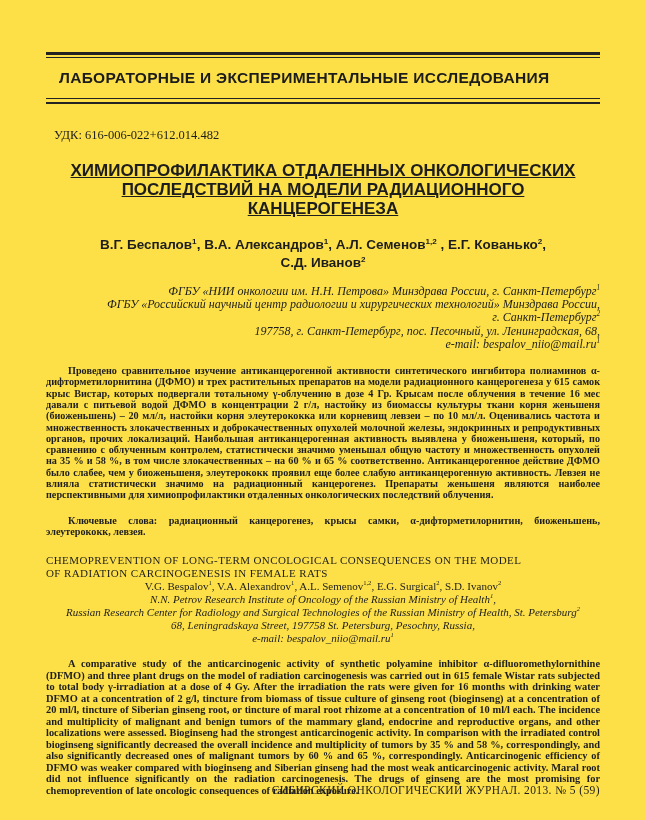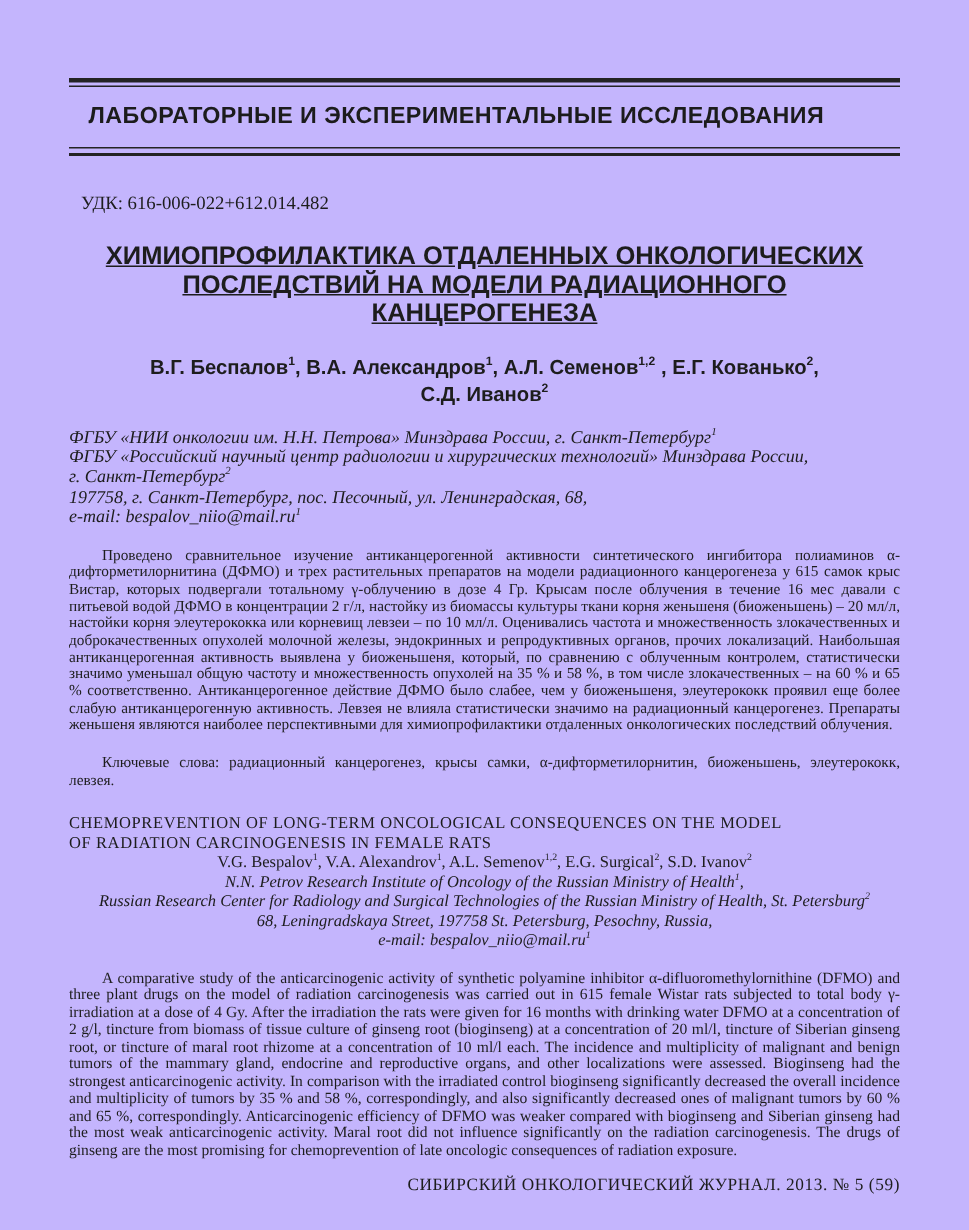--- a/index.html
+++ b/index.html
@@ -1,17 +1,17 @@
 <!DOCTYPE html>
 <html><head>
 <meta charset="utf-8">
 <style>
   html,body{margin:0;padding:0;background:#e9e9e9;}
   .page{
-    width:646px;height:820px;position:relative;background:#c4b5fd;
+    width:646px;height:820px;position:relative;background:#fde047;
     font-family:"Liberation Serif",serif;color:#1d1d1d;overflow:hidden;
     margin:0 auto;
   }
   .content{position:absolute;left:46px;top:0;width:554px;}
 
   
   .banner{margin-top:52px;}
   .rule{background:#232323;width:100%;}
   .pair-top .r1{height:2.5px;}
   .pair-top .r2{height:1px;margin-top:2.5px;}
@@ -29,27 +29,28 @@
     margin:18px 0 0;text-align:center;
     font-family:"Liberation Sans",sans-serif;font-weight:700;
     font-size:17px;line-height:19px;white-space:pre-line;text-decoration:underline;
   }
   .authors-ru{
     margin-top:18px;text-align:center;
     font-family:"Liberation Sans",sans-serif;font-weight:700;
     font-size:13.5px;line-height:18px;white-space:pre-line;
   }
   .affil-ru{
-    margin-top:13px;text-align:left;font-style:italic;
+    margin-top:13px;text-align:right;font-style:italic;
     font-size:12px;line-height:13.2px;white-space:pre-line;
   }
 
   .abstract{
     margin:0;text-align:justify;font-size:10.2px;line-height:11.3px;
     text-indent:22px;
+    font-weight:bold;
   }
   .abstract.ru{margin-top:14px;}
   .abstract.en{margin-top:13px;font-size:10.4px;line-height:11.5px;}
   p.keywords{margin-top:0;}
 
   .title-en{
     margin-top:17px;font-size:11px;line-height:13px;
     letter-spacing:.4px;white-space:pre-line;
   }
   .authors-en{text-align:center;font-size:11px;line-height:13px;}

